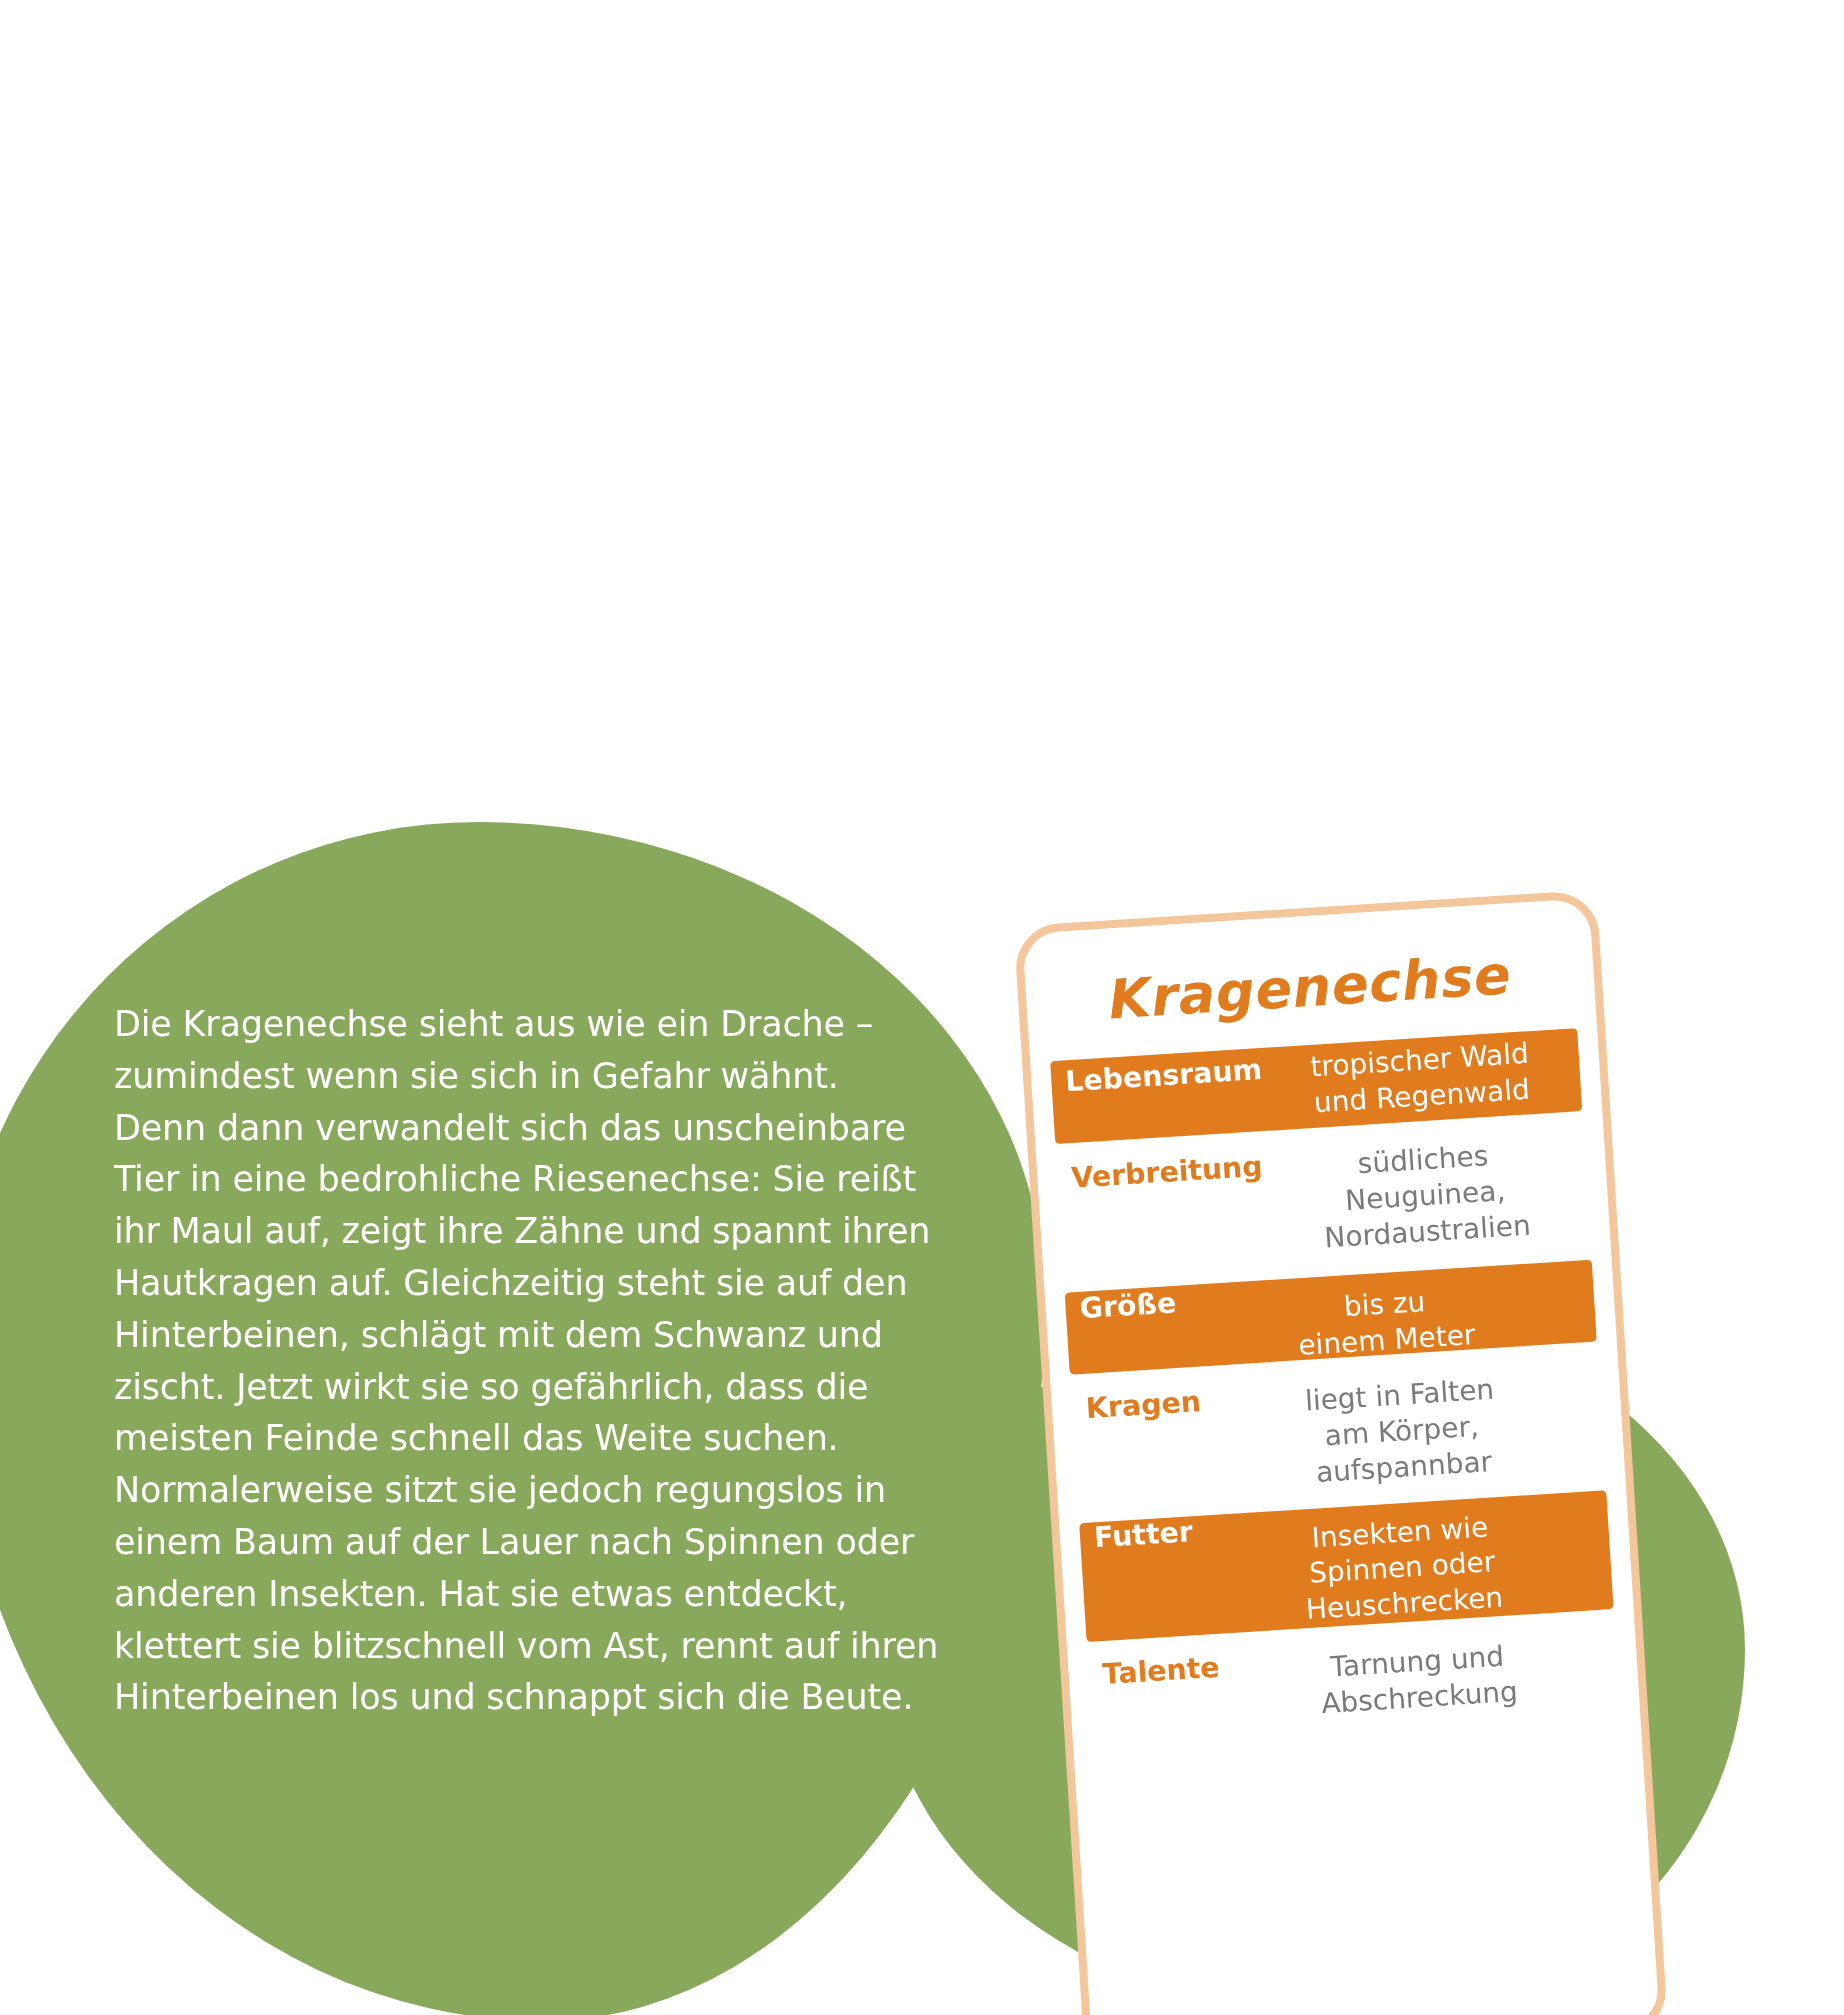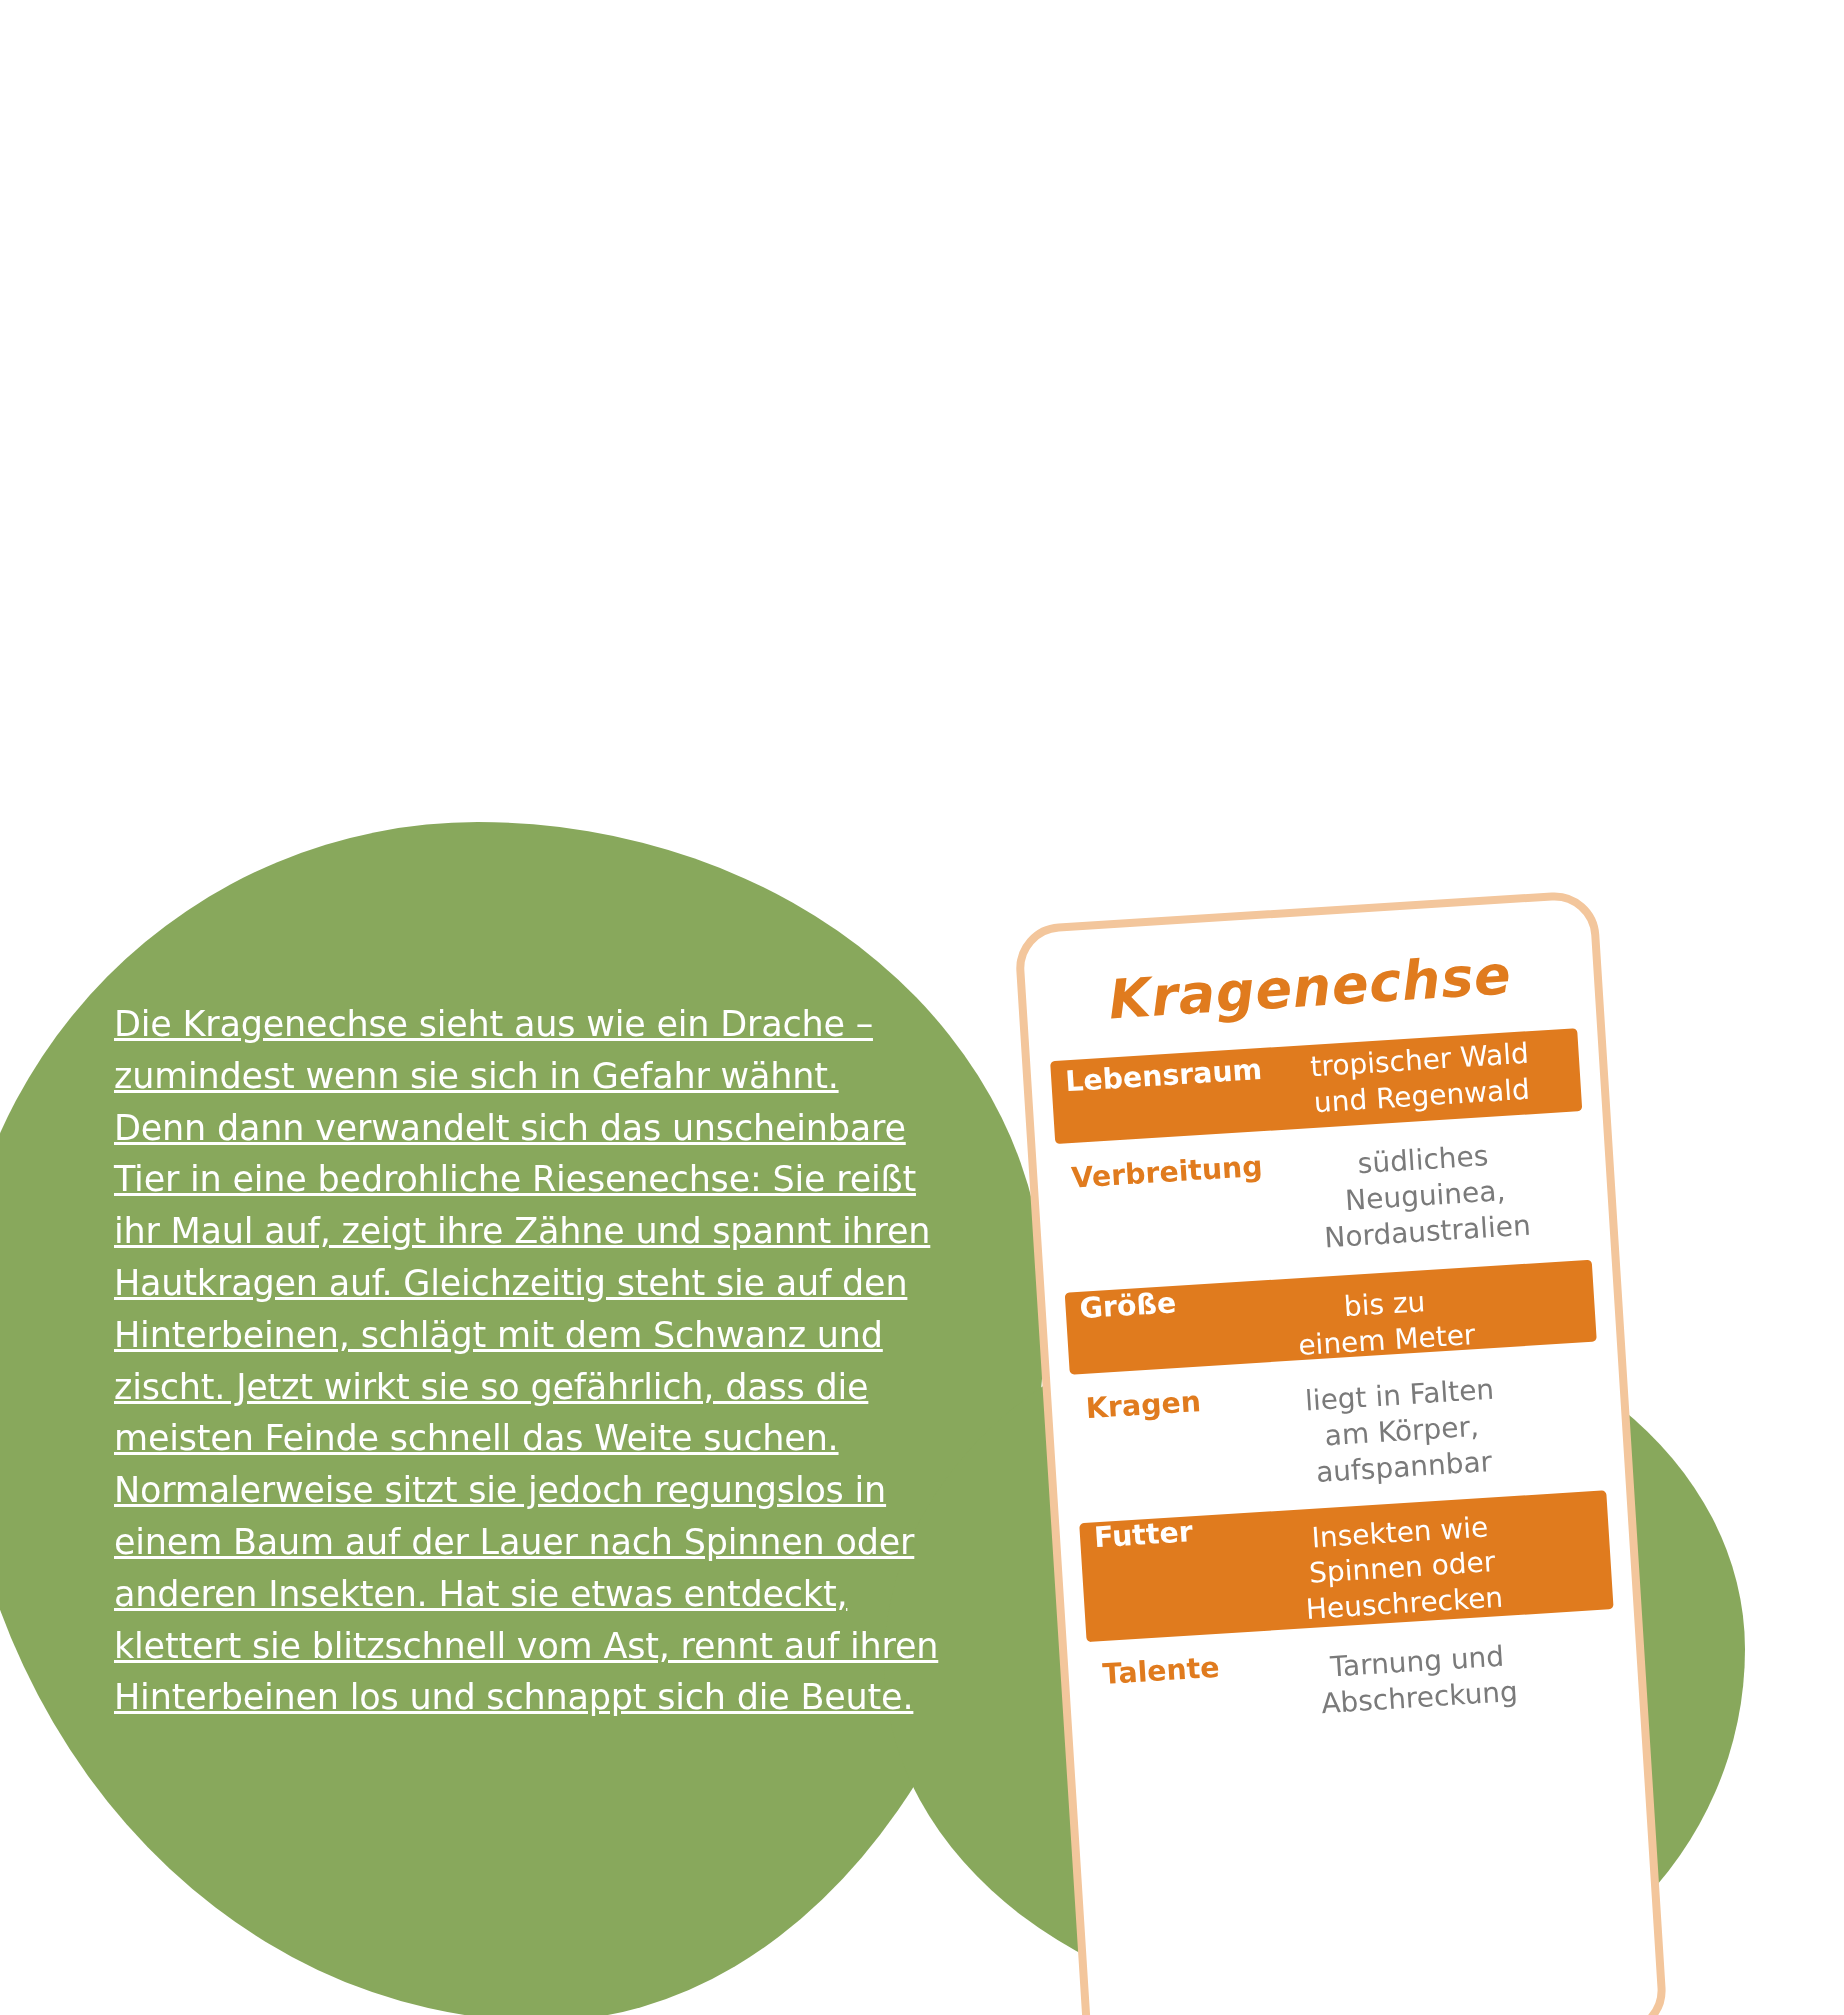--- a/index.html
+++ b/index.html
@@ -40,21 +40,20 @@
     position: absolute;
     left: 114px;
     top: 999px;
     width: 907px;
     color: #ffffff;
     font-size: 35px;
     line-height: 1.48;
     font-family: "DejaVu Sans", sans-serif;
     letter-spacing: -0.2px;
     white-space: pre-wrap;
-    text-decoration: underline;
   }
 
   
   .card {
     position: absolute;
     left: 1013px;
     top: 908px;
     width: 584px;
     height: 1145px;
     background: #ffffff;

